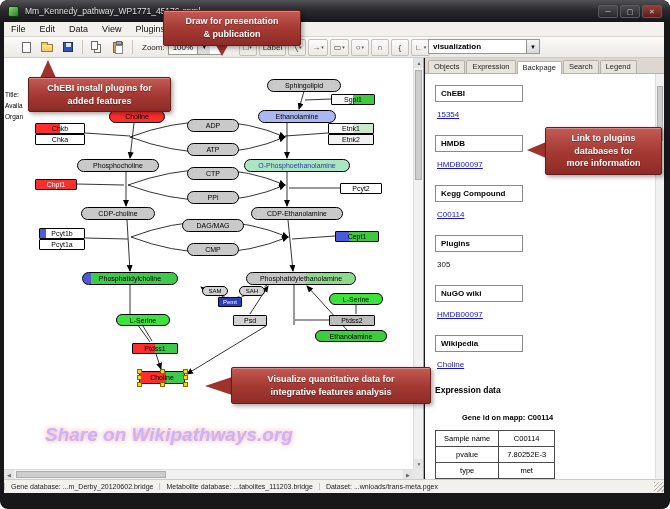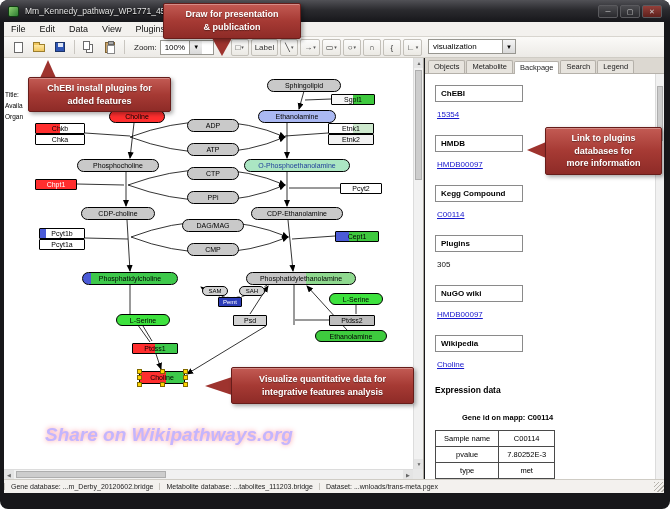--- a/index.html
+++ b/index.html
@@ -18,21 +18,21 @@
   .win-btn { width:20px; height:13px; font-size:7px; line-height:11px; text-align:center;
     color:#cfcfcf; background:linear-gradient(#4c4c50,#2a2a2e); border:1px solid #5a5a5e; border-radius:2px; }
   .win-btn.close { background:linear-gradient(#94403a,#5e201c); }
 
   
   .menubar { position:absolute; left:4px; top:22px; width:660px; height:15px; background:#f3f1ee;
     border-bottom:1px solid #d8d5cf; display:flex; align-items:center; font-size:9px; color:#111; }
   .menu-item { padding:0 7px; }
   .toolbar { position:absolute; left:4px; top:37px; width:660px; height:21px;
     background:linear-gradient(#fbfaf8,#eceae6); border-bottom:1px solid #cfccc5;
-    display:flex; align-items:center; gap:3px; padding:0 5px; }
+    display:flex; align-items:center; gap:3px; padding:0 13px; }
   .tb-btn { width:18px; height:17px; display:flex; align-items:center; justify-content:center;
     border:1px solid transparent; border-radius:2px; }
   .tb-sep { width:1px; height:14px; background:#c9c6c0; margin:0 2px; }
   .ic-new { width:9px; height:11px; background:#fff; border:1px solid #6b6b6b; }
   .ic-open { width:12px; height:8px; background:linear-gradient(#ffe9a3,#f0c75e); border:1px solid #9c7e2d; position:relative; margin-top:2px; }
   .ic-open:before { content:""; position:absolute; left:-1px; top:-3px; width:5px; height:2px; background:#f0c75e; border:1px solid #9c7e2d; border-bottom:none; }
   .ic-save { width:10px; height:10px; background:#2f55b4; border:1px solid #1c3468; position:relative; }
   .ic-save:before { content:""; position:absolute; left:2px; top:0; width:5px; height:4px; background:#dfe6f5; }
   .ic-copy { width:7px; height:9px; background:#fff; border:1px solid #6b6b6b; box-shadow:3px 3px 0 -1px #fff, 3px 3px 0 0 #6b6b6b; margin:-3px 4px 0 -2px; }
   .ic-paste { width:10px; height:11px; background:#c9a36a; border:1px solid #7e6335; position:relative; }
@@ -41,21 +41,21 @@
   .tb-label { font-size:8px; color:#222; margin-left:4px; }
   .combo { height:15px; background:#fff; border:1px solid #979690; display:flex; align-items:center; font-size:8px; }
   .combo .combo-text { padding:0 4px; white-space:nowrap; }
   .combo .combo-arrow { width:13px; height:100%; border-left:1px solid #979690; font-size:6px;
     display:flex; align-items:center; justify-content:center; background:linear-gradient(#f5f5f5,#d9d9d9); }
   .zoom-combo { width:54px; }
   .tools { display:flex; align-items:center; gap:2px; margin-left:14px; }
   .tool-btn { min-width:18px; height:17px; padding:0 3px; display:flex; align-items:center; justify-content:center;
     font-size:8px; color:#333; background:linear-gradient(#fcfcfb,#ebe9e4); border:1px solid #c3c0b9; border-radius:2px; gap:1px; }
   .tool-btn.dd:after { content:"▾"; font-size:5px; color:#555; }
-  .vis-combo { position:absolute; left:424px; top:2px; width:88px; }
+  .vis-combo { position:absolute; left:424px; top:2px; width:112px;font-weight:bold; }
 
   
   .canvas { position:absolute; left:4px; top:58px; width:420px; height:421px; background:#fff;
     border-right:1px solid #aaa79f; overflow:hidden; }
   #pathway-layer { position:absolute; left:0; top:0; width:410px; height:411px; }
   #pathway-layer svg { position:absolute; left:0; top:0; pointer-events:none; }
   .pnode { position:absolute; border:1px solid #000; display:flex; align-items:center; justify-content:center;
     font-size:7px; line-height:1; white-space:nowrap; color:#000; }
   .pnode.rounded { border-radius:7px; }
   .pnode.rect { border-radius:1px; }
@@ -96,27 +96,27 @@
   .status-seg { padding:0 6px; border-left:1px solid #c9c6c0; white-space:nowrap; }
   .status-grip { margin-left:auto; width:10px; height:10px;
     background:repeating-linear-gradient(135deg,#b5b2ab 0 1px,transparent 1px 3px); }
 
   
   .callout { position:absolute; z-index:60; color:#fff; font-weight:bold; font-size:9px; text-align:center;
     background:linear-gradient(#c35b54,#a63a34 50%,#8e2b27); border:1px solid #671d1a; border-radius:2px;
     display:flex; flex-direction:column; justify-content:center; line-height:1.4;
     box-shadow:inset 0 1px 0 rgba(255,255,255,.3), 2px 2px 4px rgba(0,0,0,.35); text-shadow:0 1px 1px rgba(0,0,0,.4); }
   .tri { position:absolute; width:0; height:0; z-index:59; }
-  .callout-top { left:163px; top:3px; width:138px; height:36px; }
+  .callout-top { left:163px; top:10px; width:138px; height:36px; }
   .tri-top { left:212px; top:38px; border-left:10px solid transparent; border-right:10px solid transparent; border-top:18px solid #9e332e; }
   .callout-left { left:28px; top:77px; width:143px; height:35px; }
   .tri-left-callout { left:40px; top:60px; border-left:8px solid transparent; border-right:8px solid transparent; border-bottom:18px solid #9e332e; }
   .callout-right { left:545px; top:127px; width:117px; height:48px; }
   .tri-right-callout { left:527px; top:142px; border-top:8px solid transparent; border-bottom:8px solid transparent; border-right:19px solid #9e332e; }
-  .callout-center { left:231px; top:367px; width:183px; height:37px; }
+  .callout-center { left:231px; top:367px; width:200px; height:37px; }
   .tri-center { left:205px; top:377px; border-top:9px solid transparent; border-bottom:9px solid transparent; border-right:27px solid #9e332e; }
   .share-text { position:absolute; left:45px; top:424px; z-index:60; font-size:19px; font-style:italic; font-weight:bold;
     color:#c4b5fd; text-shadow:0 0 5px rgba(255,140,150,.9), 1px 1px 0 rgba(255,255,255,.75); }
 </style>
 </head>
 <body>
 
 <div id="window">
 
   <div class="titlebar">
@@ -266,21 +266,21 @@
       <div class="sb-btn left">◀</div>
       <div class="hthumb"></div>
       <div class="sb-btn right">▶</div>
     </div>
     <div class="scroll-corner"></div>
   </div>
 
   <div class="sidebar">
     <div class="tabs">
       <span class="tab">Objects</span>
-      <span class="tab">Metabolite</span>
+      <span class="tab">Expression</span>
       <span class="tab active">Backpage</span>
       <span class="tab">Search</span>
       <span class="tab">Legend</span>
     </div>
     <div class="bp-content">
       <div class="bp-section">
         <div class="bp-header">ChEBI</div>
         <a class="bp-link">15354</a>
       </div>
       <div class="bp-section">

